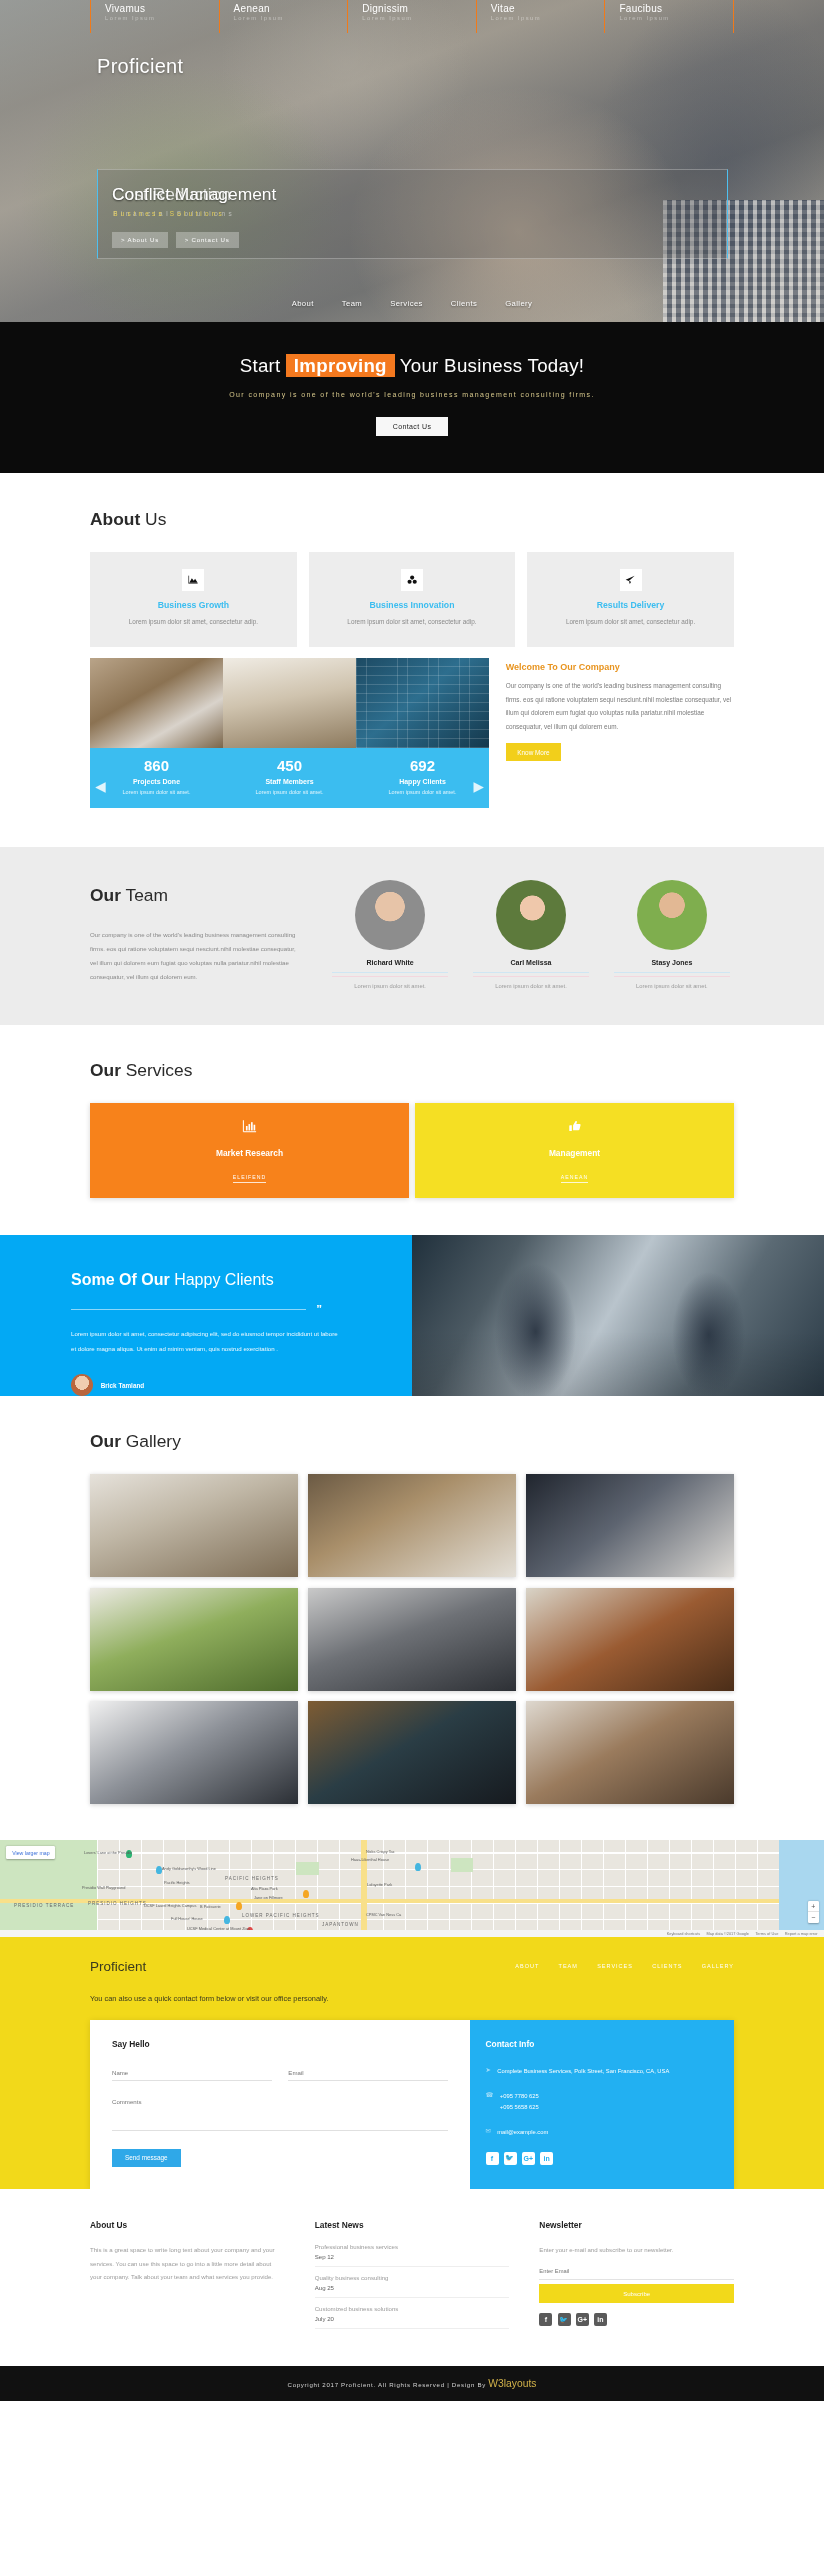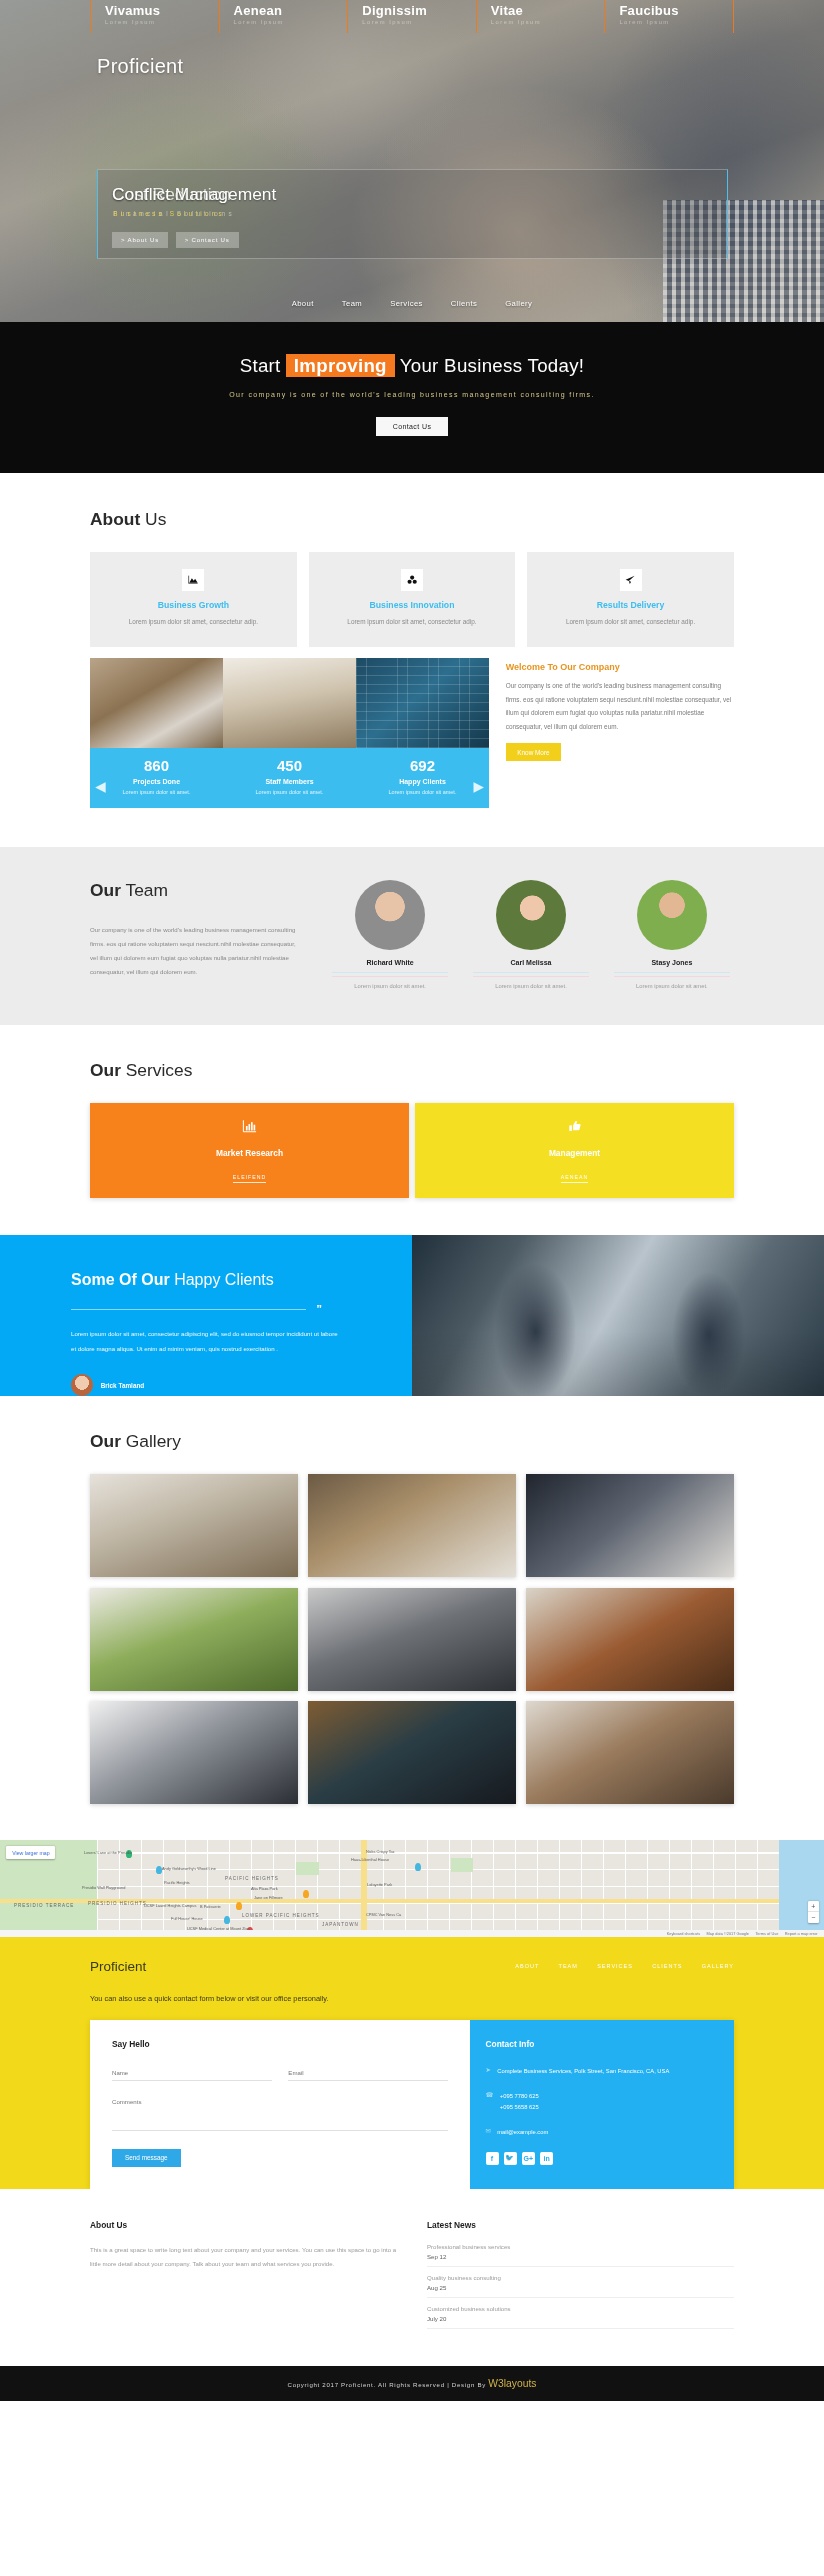--- a/index.html
+++ b/index.html
@@ -42,21 +42,21 @@
   .topbar{
     position:absolute;left:0;top:0;width:100%;height:33px;z-index:6;
     display:flex;justify-content:center;
   }
   .topbar-inner{ width:644px; display:flex; }
   .tb-item{
     flex:1; padding:2.6px 0 0 14px; position:relative;
     border-left:1.3px solid #f07a1a;
   }
   .tb-item:last-child{ border-right:1.3px solid #f07a1a; }
-  .tb-title{ color:#fff; font-size:13px; font-weight:bold; letter-spacing:0.3px; }
+  .tb-title{ color:#fff; font-size:10px; font-weight:normal; letter-spacing:0.3px; }
   .tb-sub{ color:rgba(255,255,255,.42); font-size:5.8px; letter-spacing:1.5px; margin-top:1.9px; }
 
   .brand-hero{
     position:absolute;left:97px;top:55px;z-index:6;
     color:#fff;font-size:20px;letter-spacing:0.3px;font-weight:300;
     text-shadow:0 0.6px 2.6px rgba(0,0,0,.35);
   }
 
   .slide-box{
     position:absolute;left:97px;top:169px;width:631px;height:90px;z-index:5;
@@ -144,21 +144,21 @@
   .welcome-txt{ flex:1; padding-top:3.9px; }
   .welcome-txt h3{ color:#e8941f; font-size:9px; font-weight:700; margin-bottom:7.7px; }
   .welcome-txt p{ color:#7b7b7b; font-size:6.4px; line-height:2.1; }
   .know-btn{
     display:inline-block;margin-top:10.3px;background:#f2cf1b;color:#fff;
     font-size:6.4px;padding:5.2px 11.6px;border:0;cursor:pointer;
   }
 
   
   .team{ background:#ececec; padding:33px 0 36px; }
-  .team-row{ display:flex; gap:26px; }
+  .team-row{ display:flex; gap:26px;align-items:center; }
   .team-left{ width:212px; }
   .team-left p{ color:#888; font-size:6.1px; line-height:2.3; margin-top:6.4px; }
   .members{ flex:1; display:flex; gap:16.7px; }
   .member{ flex:1; text-align:center; }
   .m-photo{ width:70px;height:70px;border-radius:50%;margin:0 auto 9px;background:#999; }
   .m1{ background:radial-gradient(circle at 50% 38%, #e7c4a8 0 26%, #8d8d8d 27% 100%); }
   .m2{ background:radial-gradient(circle at 52% 40%, #efc8ab 0 22%, #5d7a3c 23% 100%); }
   .m3{ background:radial-gradient(circle at 50% 36%, #e2b894 0 22%, #7fae4e 23% 100%); }
   .m-name{ font-size:7px; font-weight:700; color:#222; }
   .m-rule{ height:1.3px; background:#cfe6f3; margin:6.4px 3.9px; }
@@ -659,20 +659,32 @@
         </div>
         <div class="news-item">
           <div class="t">Quality business consulting</div>
           <div class="d">Aug 25</div>
         </div>
         <div class="news-item">
           <div class="t">Customized business solutions</div>
           <div class="d">July 20</div>
         </div>
       </div>
+      <div class="f-col">
+        <h4>Newsletter</h4>
+        <p>Enter your e-mail and subscribe to our newsletter.</p>
+        <input class="nl-input" type="text" placeholder="Enter Email" style="">
+        <button class="nl-btn">Subscribe</button>
+        <div class="f-soc">
+          <div class="s">f</div>
+          <div class="s">🐦</div>
+          <div class="s">G+</div>
+          <div class="s">in</div>
+        </div>
+      </div>
     </div>
   </div>
 </section>
 
 <div class="copy">
   <span>Copyright 2017 Proficient. All Rights Reserved | Design By </span><a href="#">W3layouts</a>
 </div>
 
 
 </body></html>

